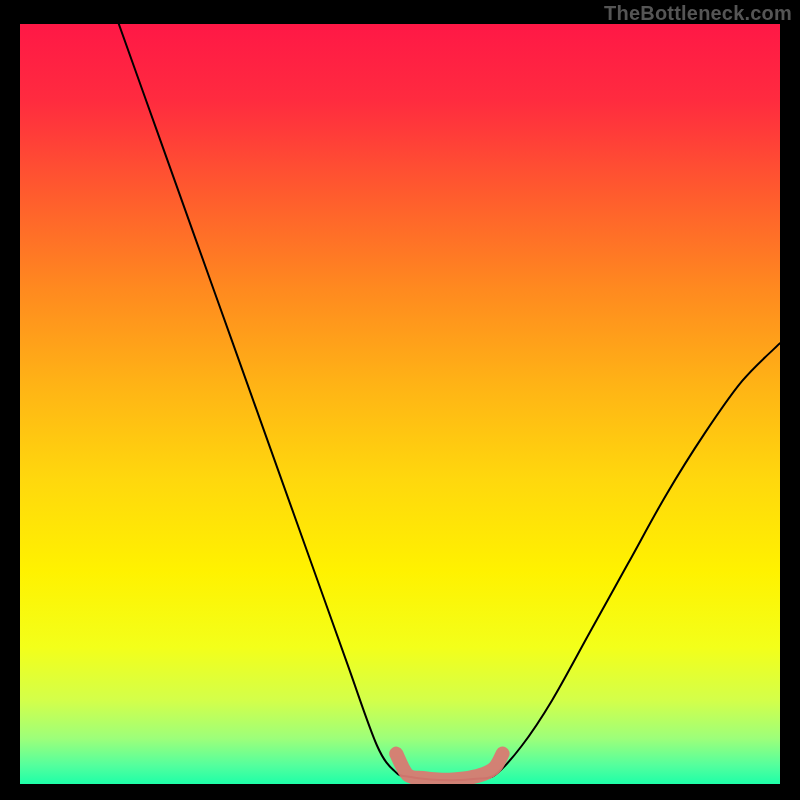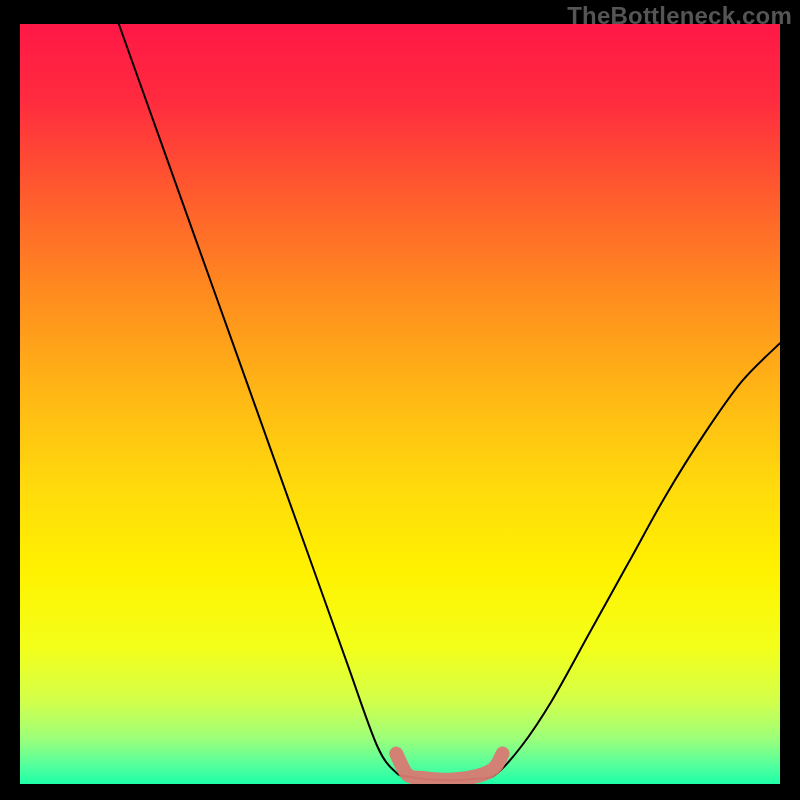--- a/index.html
+++ b/index.html
@@ -15,21 +15,21 @@
     position: relative;
     width: 800px;
     height: 800px;
     background: #000;
   }
   .watermark {
     position: absolute;
     top: 2px;
     right: 8px;
     color: #555;
-    font-size: 24px;
+    font-size: 20px;
     font-weight: 600;
     letter-spacing: 0.2px;
     z-index: 20;
     user-select: none;
   }
   .plot-wrap {
     position: absolute;
     left: 20px;
     top: 24px;
     width: 760px;

